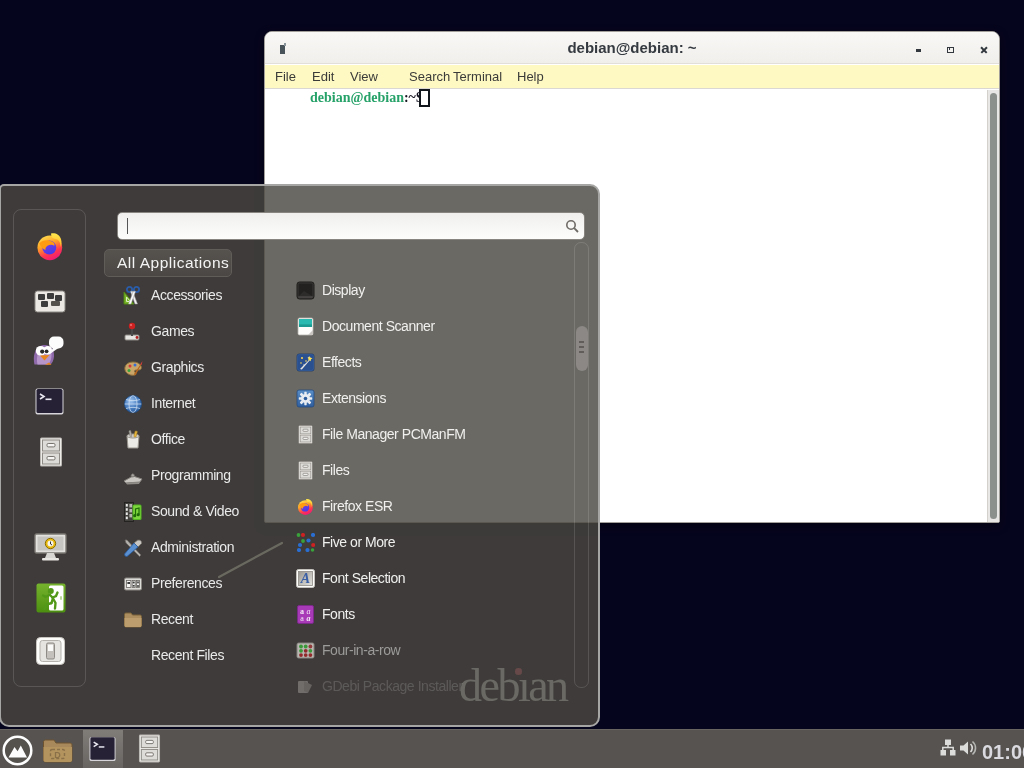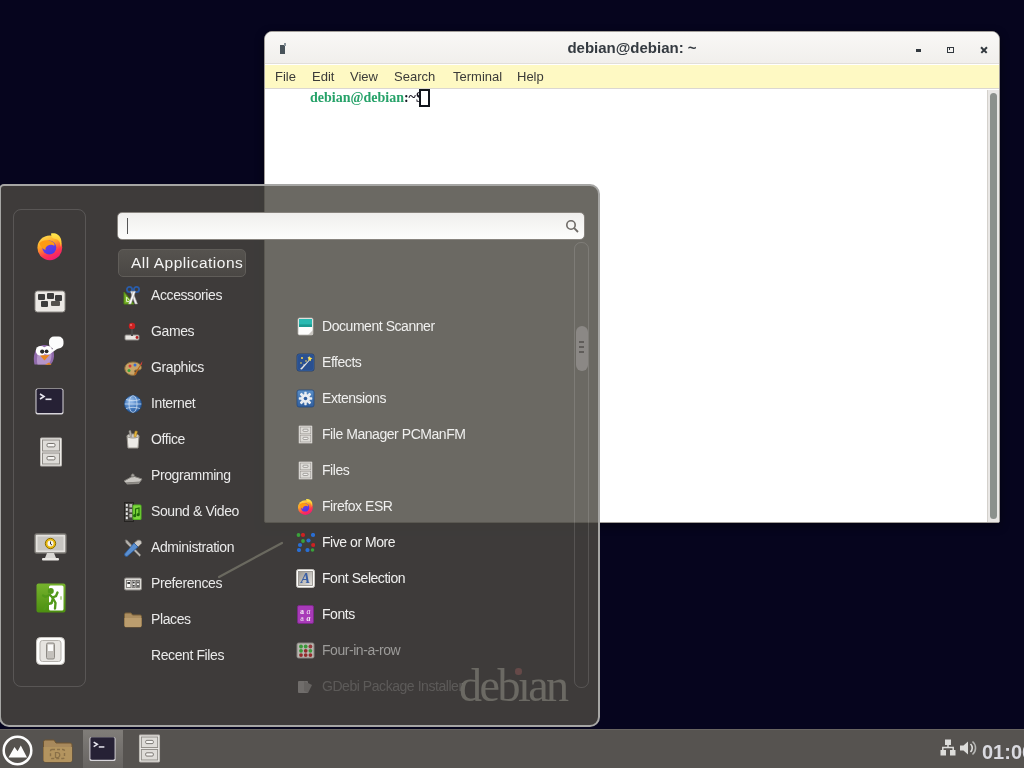--- a/index.html
+++ b/index.html
@@ -38,21 +38,21 @@
 
   
   #menu { left:-1px; top:184px; width:601px; height:543px; background:rgba(75,72,65,0.82);
           border:2px solid #a6a6a4; border-radius:5px 10px 10px 10px; }
   #sidebox { left:12px; top:23px; width:73px; height:478px; border:1px solid rgba(255,255,255,0.14); border-radius:8px; }
   .sideicon { left:33px; width:32px; height:32px; }
   #search { left:116px; top:26px; width:468px; height:28px; border-radius:5px; border:1px solid #88847f;
             background:linear-gradient(#f0efed, #fdfdfc); }
   #search .caret { position:absolute; left:9px; top:5px; width:1px; height:16px; background:#555; }
   #search svg { position:absolute; right:4px; top:6px; }
-  #allapps { left:117px; top:63px; width:128px; height:28px; border-radius:5px;
+  #allapps { left:103px; top:63px; width:128px; height:28px; border-radius:5px;
              background:linear-gradient(#56534f, #4a4744); border:1px solid #605d59;
              color:#f4f4f4; font-size:15.5px; letter-spacing:0.5px; line-height:26px; padding-left:12px; }
   .cat { left:122px; width:140px; height:20px; }
   .cat .ci { position:absolute; left:0; top:0; width:20px; height:20px; }
   .cat .ct { position:absolute; left:28px; top:1px; font-size:14px; letter-spacing:-0.4px; color:#eaeaea; white-space:nowrap; }
   .app { left:295px; width:290px; height:20px; }
   .app .ai { position:absolute; left:0; top:0; width:19px; height:19px; }
   .app .at { position:absolute; left:26px; top:1px; font-size:14px; letter-spacing:-0.45px; color:#f0f0ef; white-space:nowrap; }
   .app .dim { color:#9c9b99; }
   #scrolltrack2 { left:573px; top:56px; width:15px; height:446px; border:1px solid rgba(255,255,255,0.13); border-radius:7px; }
@@ -74,21 +74,21 @@
   <div id="titlebar" class="abs"></div>
   <div id="titletext" class="abs">debian@debian: ~</div>
   <div id="winicon" class="abs"></div>
   <div id="btn-min" class="abs"></div>
   <div id="btn-max" class="abs"></div>
   <div id="btn-close" class="abs"></div>
   <div id="menubar" class="abs">
     <span style="left:10px">File</span>
     <span style="left:47px">Edit</span>
     <span style="left:85px">View</span>
-    <span style="left:129px">Search</span>
+    <span style="left:144px">Search</span>
     <span style="left:188px">Terminal</span>
     <span style="left:252px">Help</span>
   </div>
   <div id="term-content" class="abs"><span id="prompt-green">debian@debian</span><span id="prompt-dark">:~$</span></div>
   <div id="cursor" class="abs"></div>
   <div id="scrolltrack" class="abs"></div>
   <div id="scrollthumb" class="abs"></div>
 </div>
 
 <div id="menu" class="abs">
@@ -308,26 +308,35 @@
       <rect x="14.2" y="7.4" width="1.6" height="2" fill="#3a3a3a"></rect>
         <circle cx="15" cy="12" r="1" fill="#3a3a3a"></circle>
     </svg>
       <span class="ct">Preferences</span>
     </div>
   <div class="cat abs" style="top:424px">
       <svg class="ci" viewBox="0 0 20 20">
       <path d="M1.5 4.5 C1.5 3.7 2.1 3 3 3 L8 3 L9.5 5 L17 5 C17.9 5 18.5 5.7 18.5 6.5 L18.5 15.5 C18.5 16.3 17.9 17 17 17 L3 17 C2.1 17 1.5 16.3 1.5 15.5 Z" fill="#ab8d60" stroke="#7a6138" stroke-width="1"></path>
       <path d="M1.5 8 L18.5 8 L18.5 15.5 C18.5 16.3 17.9 17 17 17 L3 17 C2.1 17 1.5 16.3 1.5 15.5 Z" fill="#bb9d6e"></path>
     </svg>
-      <span class="ct">Places</span>
+      <span class="ct">Recent</span>
     </div>
   <div class="cat abs" style="top:460px">
       <span class="ct" style="left:28px">Recent Files</span>
     </div>
 
+  <div class="app abs" style="top:95px">
+      <svg class="ai" viewBox="0 0 19 19">
+      <rect x="1" y="1" width="17" height="17" rx="2.5" fill="#3a3836" stroke="#1e1d1c" stroke-width="1"></rect>
+      <rect x="2.5" y="2.5" width="14" height="12.5" fill="#232120"></rect>
+      <path d="M3 15 L8 10 L16 15 Z" fill="#2e2c2a"></path>
+      <rect x="2.5" y="15.5" width="14" height="1.2" fill="#4a4846"></rect>
+    </svg>
+      <span class="at">Display</span>
+    </div>
   <div class="app abs" style="top:131px">
       <svg class="ai" viewBox="0 0 19 19">
       <rect x="2" y="1" width="15" height="17" rx="1.5" fill="#fdfdfc" stroke="#b5b2ad" stroke-width="0.8"></rect>
       <rect x="3" y="2" width="13" height="8" fill="#2abab2"></rect>
       <rect x="3" y="7.4" width="13" height="2.6" fill="#1d9a92"></rect>
       <path d="M12 18 L17 13 L17 18 Z" fill="#c9c6c1"></path>
     </svg>
       <span class="at">Document Scanner</span>
     </div>
   <div class="app abs" style="top:203px">

